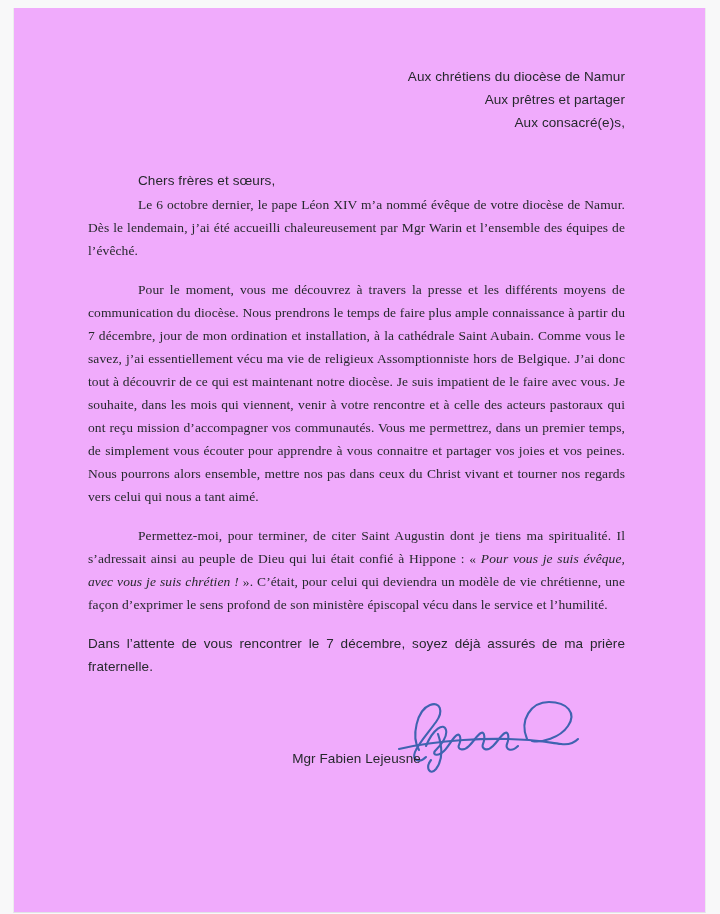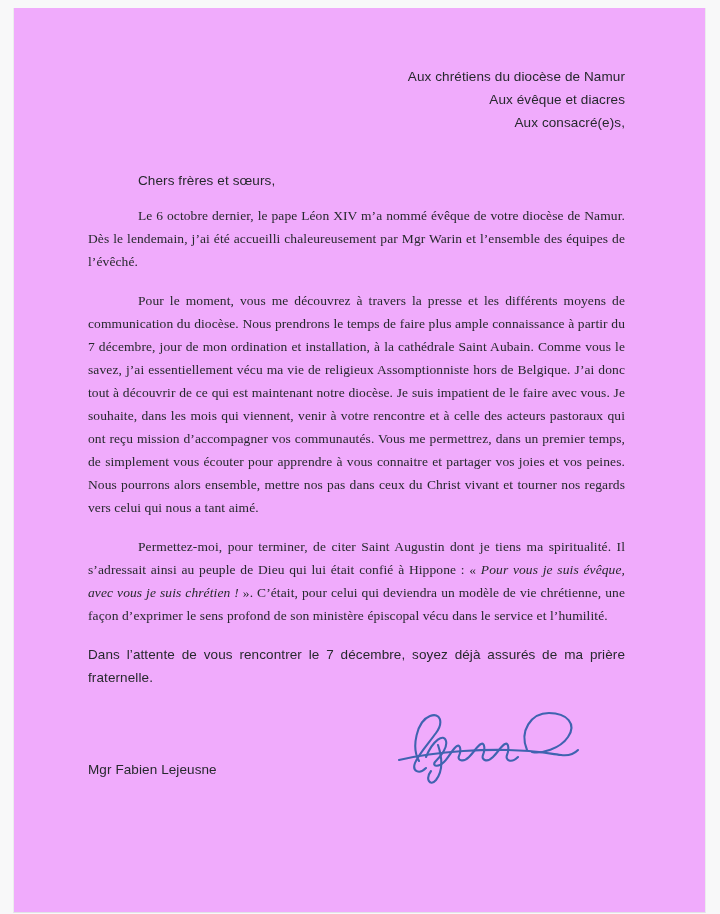--- a/index.html
+++ b/index.html
@@ -32,58 +32,58 @@
     font-size: 13.5px;
     line-height: 23px;
     letter-spacing: 0.1px;
   }
   .recipients {
     text-align: right;
     margin-bottom: 35px;
   }
   .salutation {
     text-indent: 50px;
-    margin-bottom: 12px;
+    margin-bottom: 1px;
   }
   .para {
     text-align: justify;
     margin-bottom: 16px;
   }
   .para.indent { text-indent: 50px; font-family: Liberation Serif, serif; }
   .para .quote-italic { font-style: italic; }
   .closing { }
   .sig-block {
     position: relative;
     margin-top: 2px;
   }
   .signature-svg {
     display: block;
     margin-left: auto;
     margin-right: 44px;
     width: 192px;
     height: 80px;
   }
   .sig-name {
-    text-align: left;
+    text-align: center;
     margin-top: -27px;
   }
   .sig-title {
     text-align: right;
   }
 </style>
 </head>
 <body>
 
 <div class="viewport">
   <div class="page">
     <div class="content">
 
       <div class="recipients">
         <div>Aux chrétiens du diocèse de Namur</div>
-        <div>Aux évêque et diacres</div>
+        <div>Aux prêtres et partager</div>
         <div>Aux consacré(e)s,</div>
       </div>
 
       <p class="salutation">Chers frères et sœurs,</p>
 
       <p class="para indent">Le 6 octobre dernier, le pape Léon XIV m’a nommé évêque de votre diocèse de Namur. Dès le lendemain, j’ai été accueilli chaleureusement par Mgr Warin et l’ensemble des équipes de l’évêché.</p>
 
       <p class="para indent">Pour le moment, vous me découvrez à travers la presse et les différents moyens de communication du diocèse. Nous prendrons le temps de faire plus ample connaissance à partir du 7 décembre, jour de mon ordination et installation, à la cathédrale Saint Aubain. Comme vous le savez, j’ai essentiellement vécu ma vie de religieux Assomptionniste hors de Belgique. J’ai donc tout à découvrir de ce qui est maintenant notre diocèse. Je suis impatient de le faire avec vous. Je souhaite, dans les mois qui viennent, venir à votre rencontre et à celle des acteurs pastoraux qui ont reçu mission d’accompagner vos communautés. Vous me permettrez, dans un premier temps, de simplement vous écouter pour apprendre à vous connaitre et partager vos joies et vos peines. Nous pourrons alors ensemble, mettre nos pas dans ceux du Christ vivant et tourner nos regards vers celui qui nous a tant aimé.</p>
 
       <p class="para indent"><span>Permettez-moi, pour terminer, de citer Saint Augustin dont je tiens ma spiritualité. Il s’adressait ainsi au peuple de Dieu qui lui était confié à Hippone : « </span><span class="quote-italic">Pour vous je suis évêque, avec vous je suis chrétien !</span><span> ». C’était, pour celui qui deviendra un modèle de vie chrétienne, une façon d’exprimer le sens profond de son ministère épiscopal vécu dans le service et l’humilité.</span></p>

